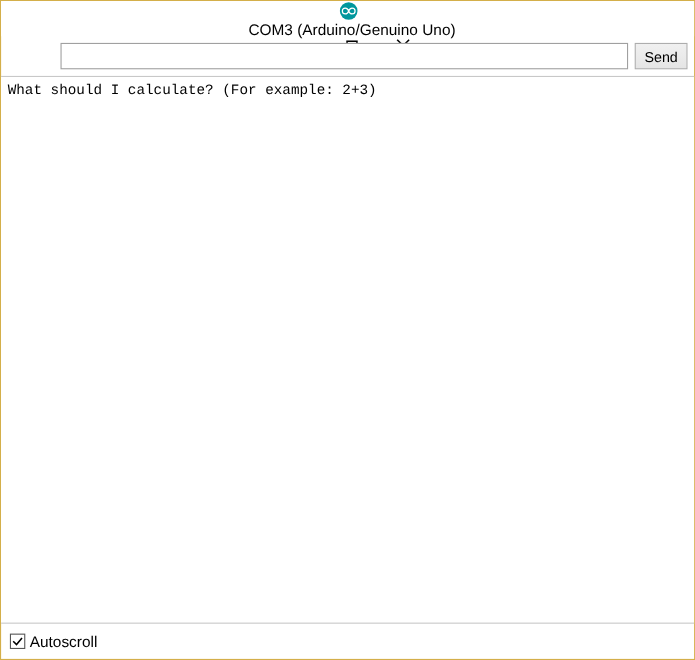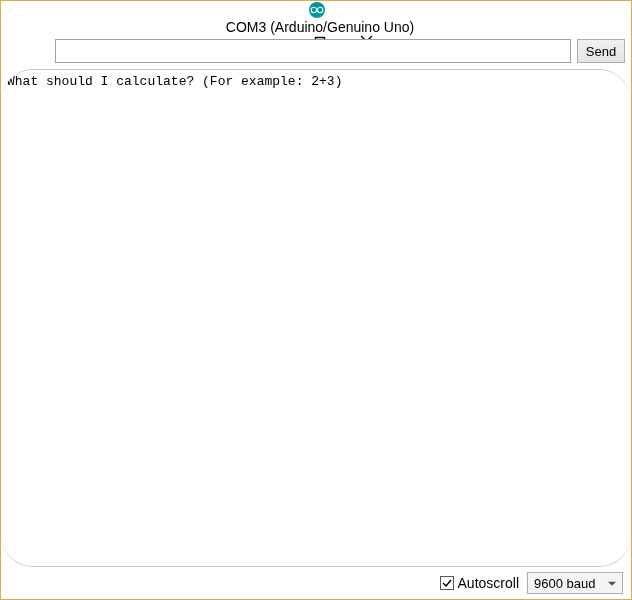--- a/index.html
+++ b/index.html
@@ -85,35 +85,33 @@
       flex: 1;
       border-top: 1px solid #c8c8c8;
       border-bottom: 1px solid #c8c8c8;
       padding: 4px 6px;
       font-family: "Courier New", monospace;
       font-size: 13px;
       color: #000;
       background: #fff;
       overflow: auto;
       white-space: pre;
-      border-radius: 32px;
     }
     .bottom-bar {
       height: 32px;
       display: flex;
       align-items: center;
       padding: 0 8px;
       gap: 8px;
     }
     .autoscroll-wrap {
       display: flex;
       align-items: center;
       gap: 4px;
       flex: 1;
-      justify-content: flex-end;
     }
     .checkbox {
       width: 14px;
       height: 14px;
       border: 1px solid #555;
       display: inline-flex;
       align-items: center;
       justify-content: center;
       background: #fff;
     }
@@ -193,18 +191,15 @@
 
   <div class="bottom-bar">
     <div class="autoscroll-wrap">
       <span class="checkbox">
         <svg width="12" height="12" viewBox="0 0 12 12">
             <polyline points="2,6 5,9 10,3" fill="none" stroke="#000" stroke-width="1.4"></polyline>
           </svg>
       </span>
       <span class="autoscroll-label">Autoscroll</span>
     </div>
-    <div class="select select-baud">
-      <span>9600 baud</span>
-    </div>
   </div>
 
 </div>
 
 </body></html>

